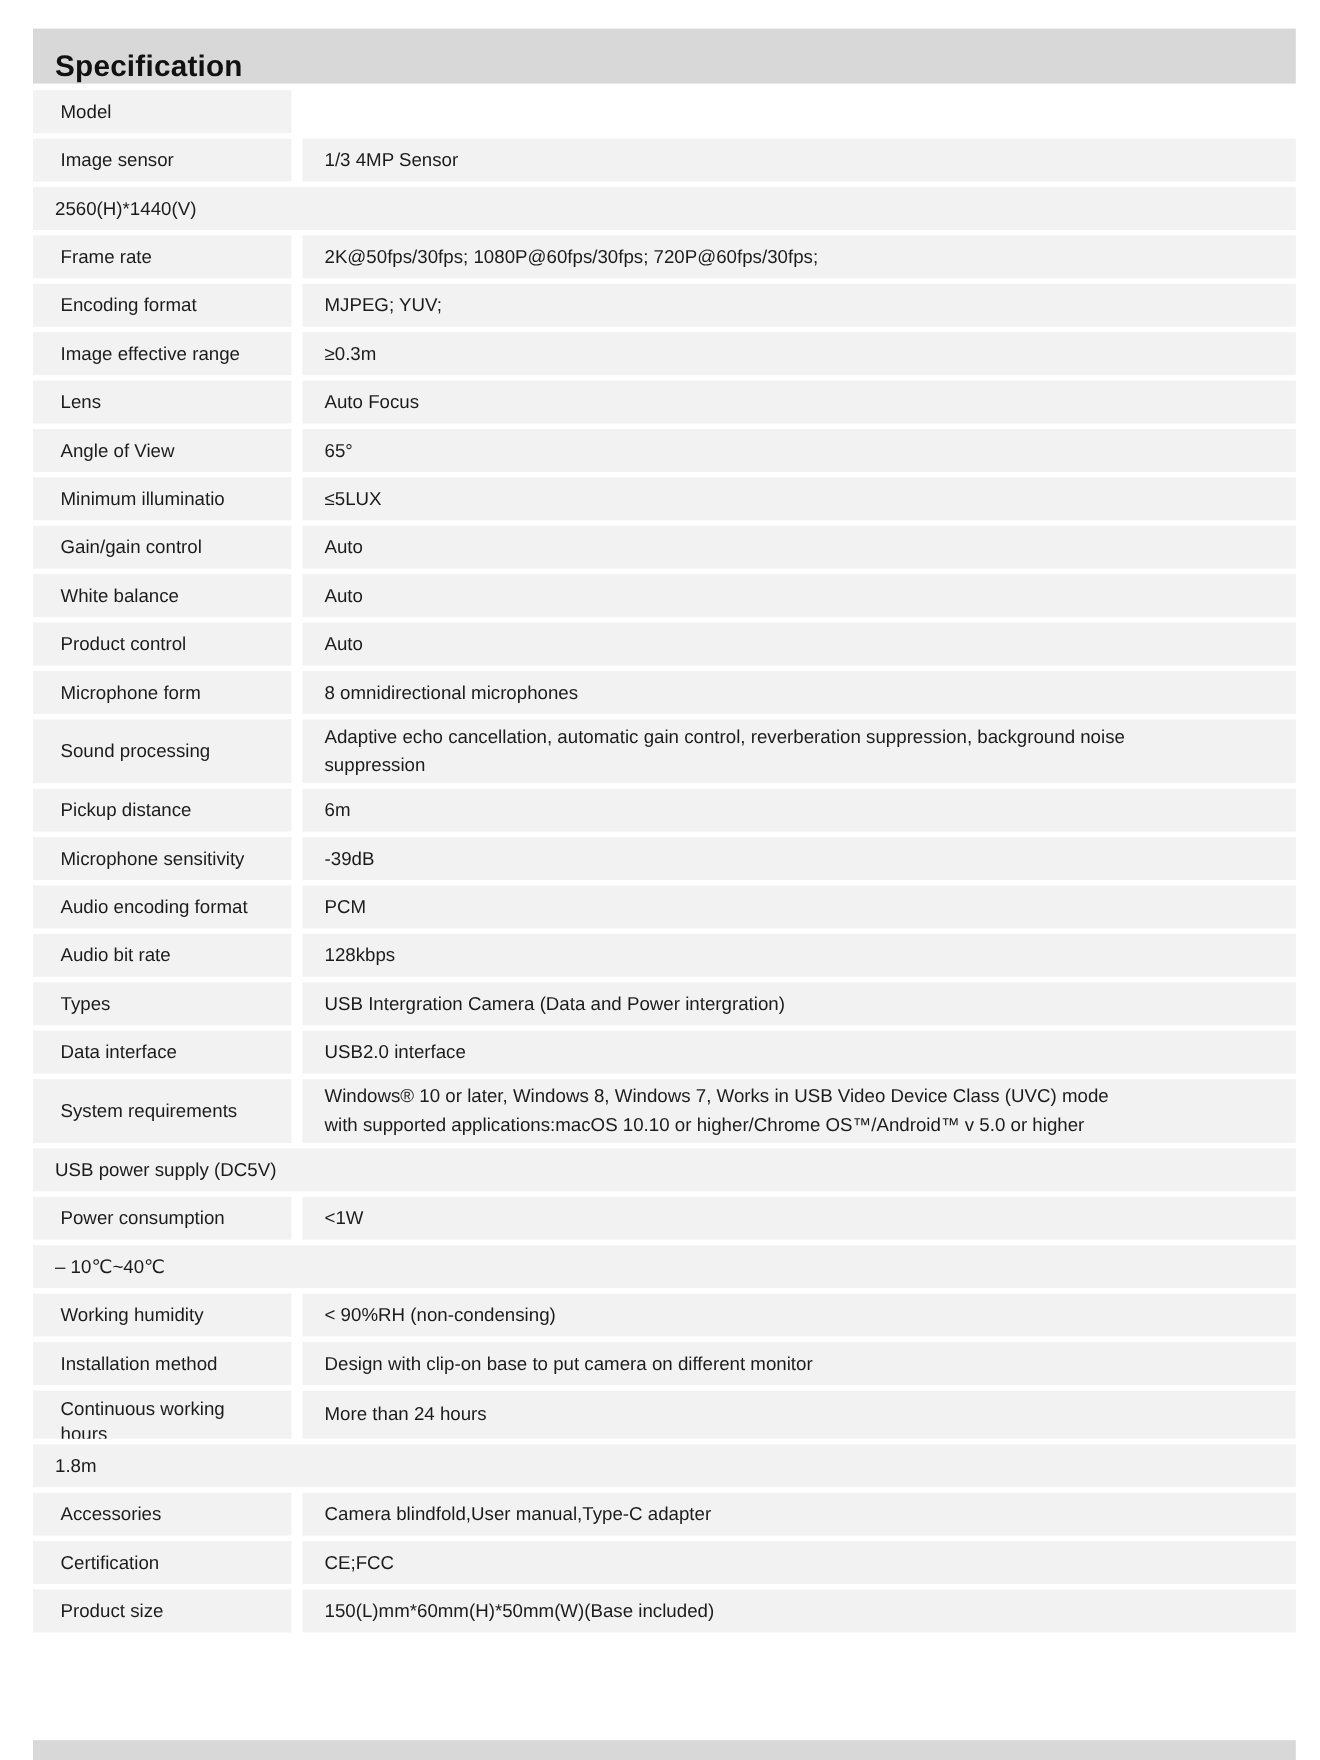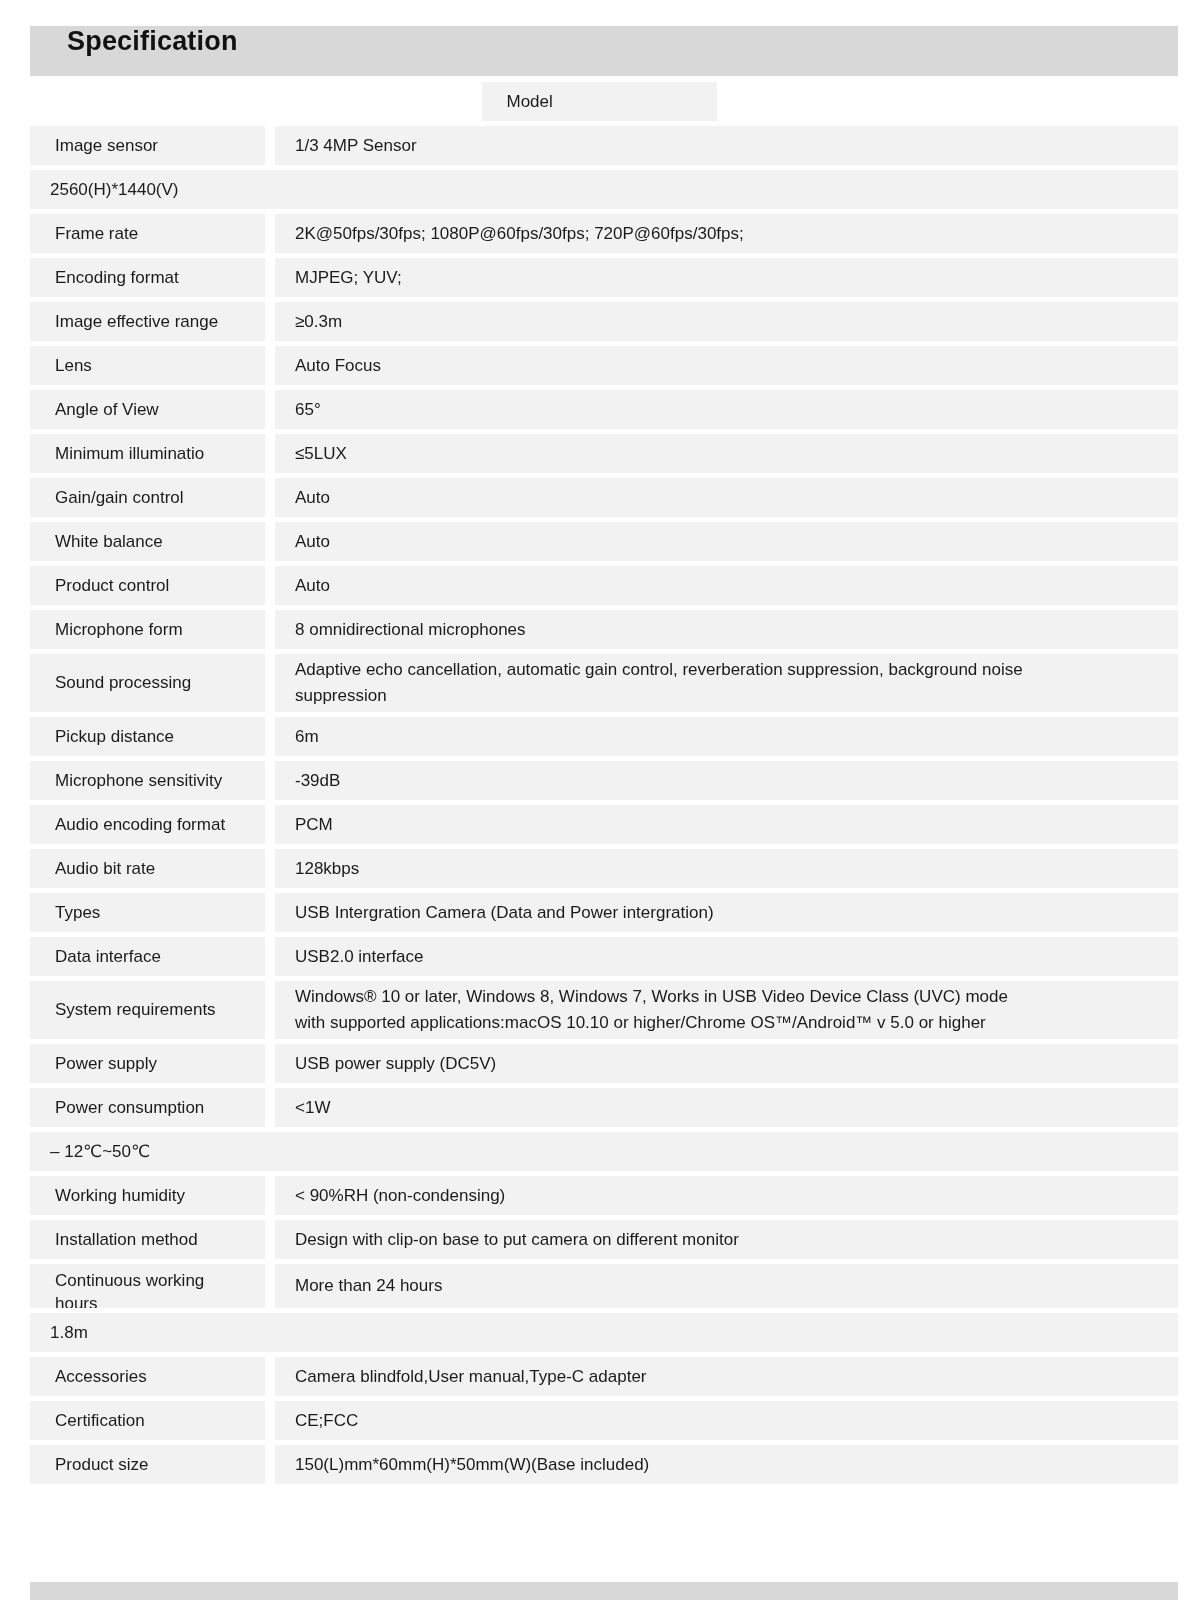--- a/index.html
+++ b/index.html
@@ -16,40 +16,39 @@
     overflow: hidden;
   }
   .section-header {
     position: absolute;
     left: 30px;
     top: 26px;
     width: 1148px;
     height: 50px;
     background: var(--header-bg, #d8d8d8);
     display: flex;
-    align-items: flex-start;
+    align-items: flex-end;
     box-sizing: border-box;
-    padding-left: 37px;
+    padding-left: 20px;
   }
   .section-header .title {
     font-size: 27px;
     font-weight: bold;
     color: #111111;
     letter-spacing: 0.2px;
   }
   .spec-table {
     position: absolute;
     left: 30px;
     top: 82px;
     width: 1148px;
   }
   .row {
     display: flex;
     margin-bottom: 5px;
-    justify-content: center;
   }
   .cell {
     background: var(--row-bg, #f2f2f2);
     display: flex;
     align-items: center;
     min-height: 39px;
     font-size: 17px;
     color: var(--text, #1b1b1b);
     box-sizing: border-box;
   }
@@ -197,31 +196,30 @@
     <div class="cell value">USB2.0 interface</div>
   </div>
 
   <div class="row">
     <div class="cell label">System requirements</div>
     <div class="cell value">Windows® 10 or later, Windows 8, Windows 7, Works in USB Video Device Class (UVC) mode
 with supported applications:macOS 10.10 or higher/Chrome OS™/Android™ v 5.0 or higher</div>
   </div>
 
   <div class="row">
-    <div class="cell label">Power supply</div>
     <div class="cell value">USB power supply  (DC5V)</div>
   </div>
 
   <div class="row">
     <div class="cell label">Power consumption</div>
     <div class="cell value">&lt;1W</div>
   </div>
 
   <div class="row">
-    <div class="cell value">– 12℃~50℃</div>
+    <div class="cell value">– 10℃~40℃</div>
   </div>
 
   <div class="row">
     <div class="cell label">Working humidity</div>
     <div class="cell value">&lt; 90%RH (non-condensing)</div>
   </div>
 
   <div class="row">
     <div class="cell label">Installation method</div>
     <div class="cell value">Design with clip-on base to put camera on different monitor</div>

